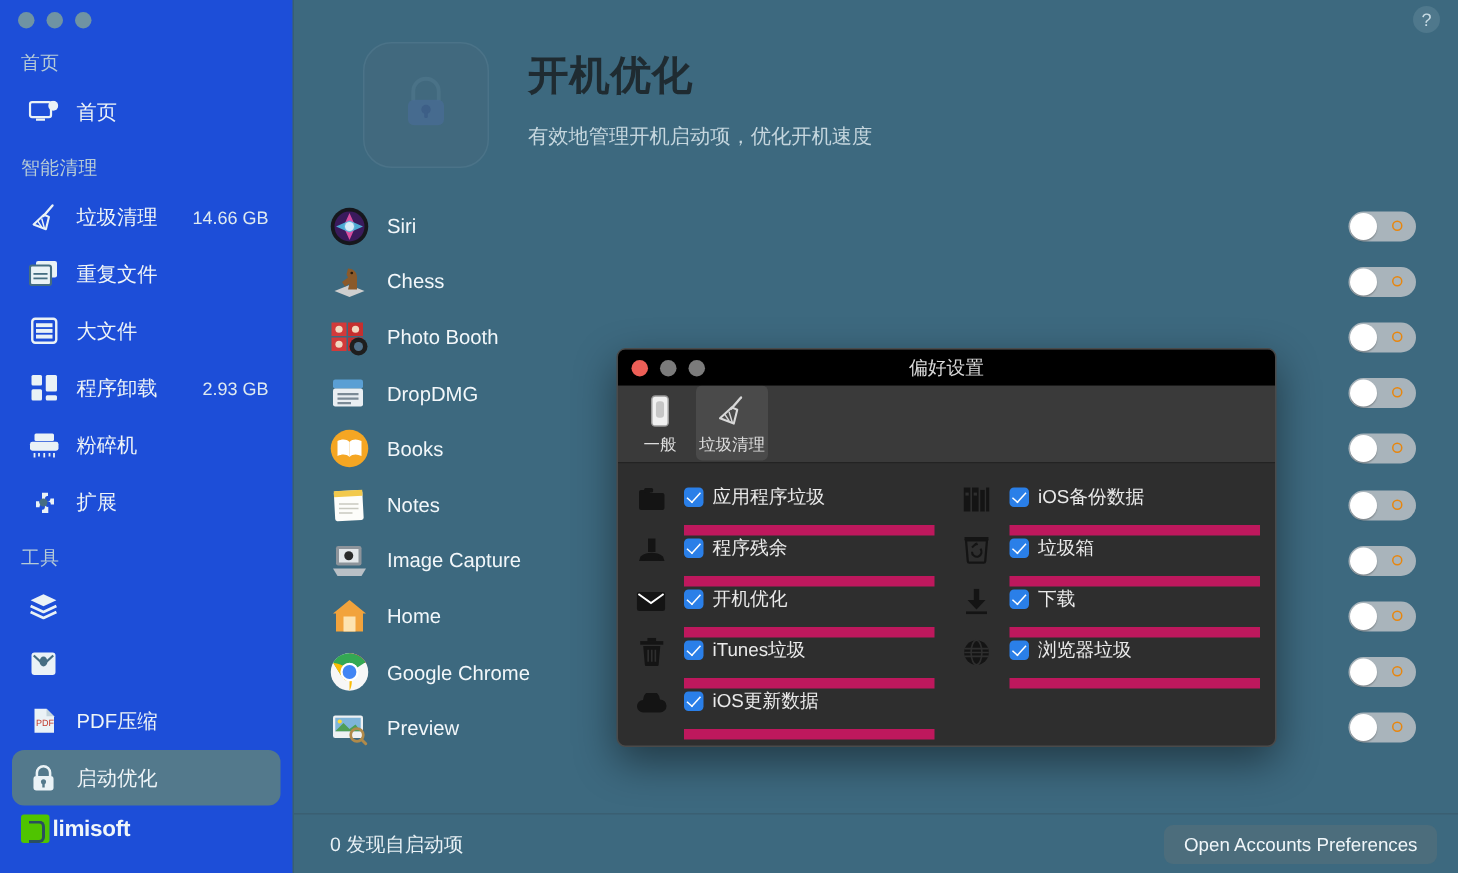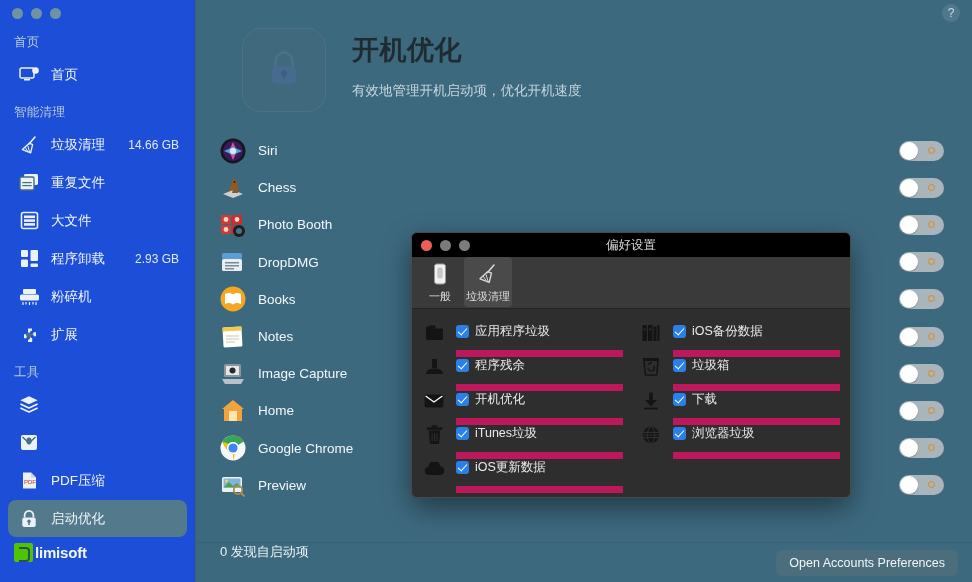--- a/index.html
+++ b/index.html
@@ -192,20 +192,21 @@
     right: 9px; top: 6px;
     width: 7px; height: 7px;
     border: 1.5px solid #e8860d;
     border-radius: 50%;
   }
   .status-bar {
     position: absolute;
     left: 0; bottom: 0;
     width: 776px; height: 40px;
     display: flex;
+    align-items: center;
     padding-left: 24px;
     border-top: 1px solid #3a5f72;
   }
   .status-text {
     color: #e9f1f5;
     font-size: 13px;
   }
   .accounts-btn {
     position: absolute;
     right: 14px; top: 50%;

